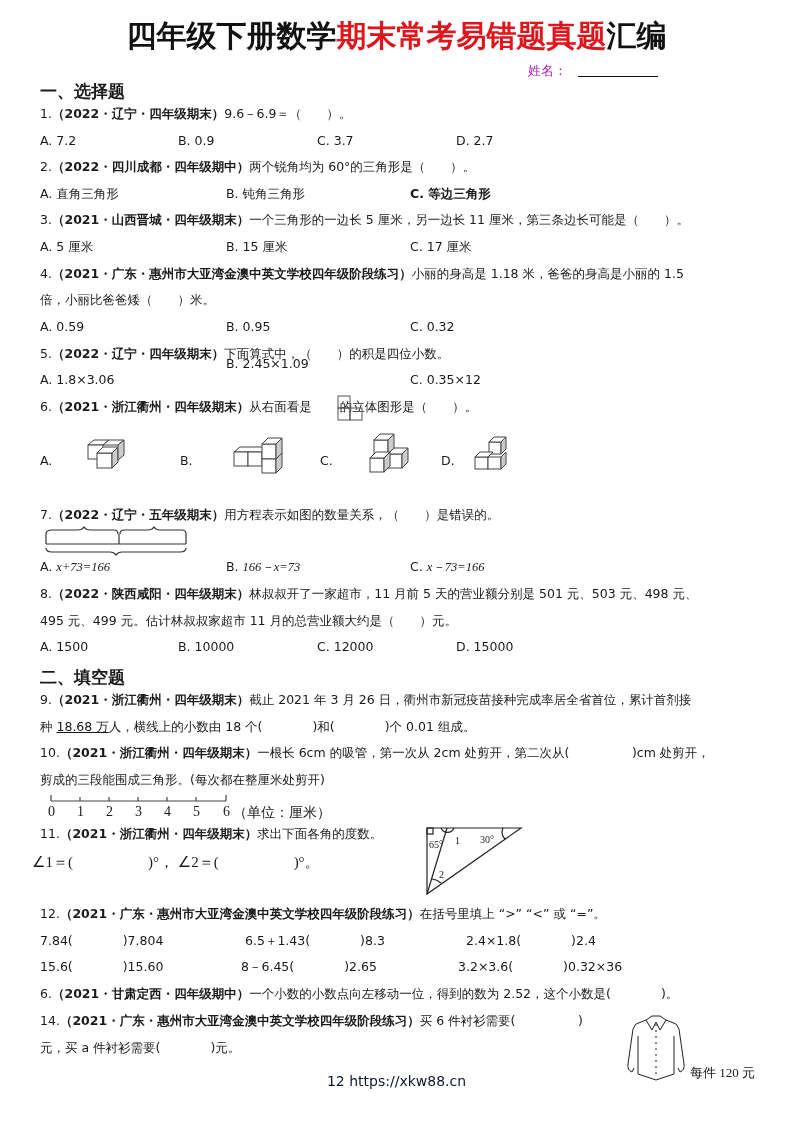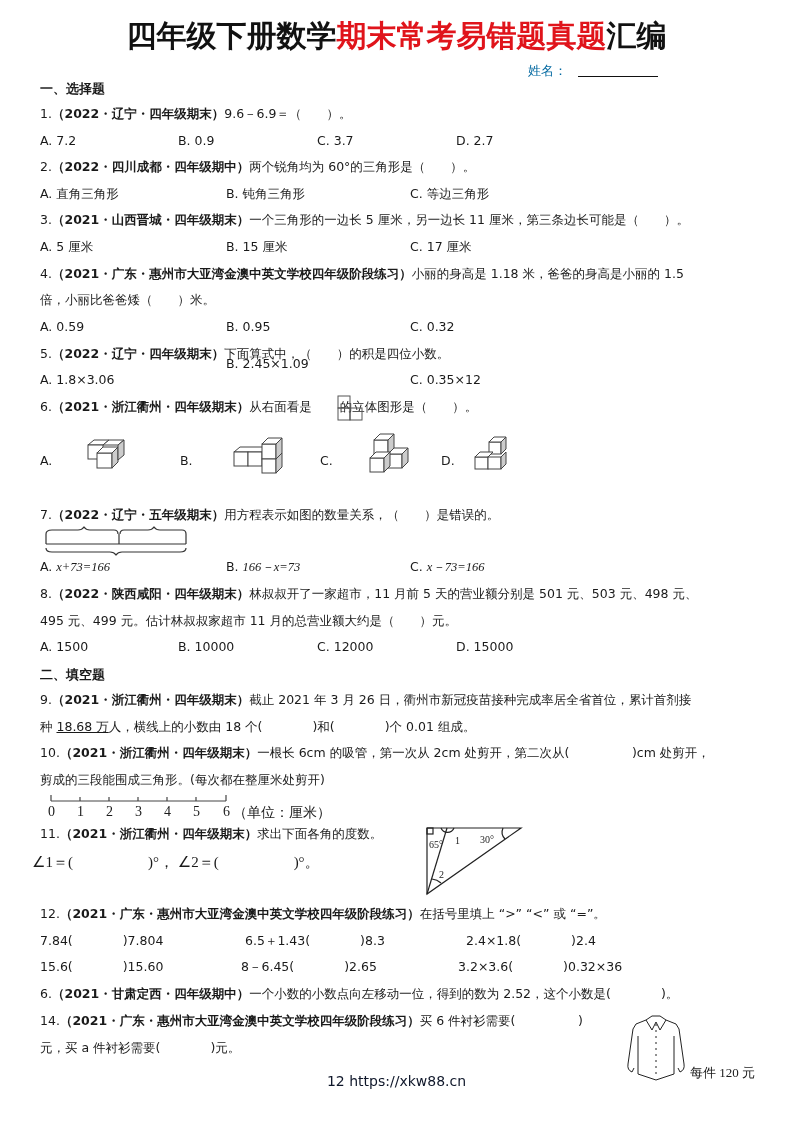--- a/index.html
+++ b/index.html
@@ -1,23 +1,23 @@
 <!DOCTYPE html>
 <html><head>
 <meta charset="utf-8">
 <style>
   html, body { margin:0; padding:0; background:#ffffff; }
   body { width:793px; height:1122px; position:relative; overflow:hidden;
          font-family:"DejaVu Sans","Liberation Sans",sans-serif; color:#1a1a1a; font-size:12.5px; }
   .abs { position:absolute; white-space:nowrap; }
   .title { left:0; width:793px; top:16px; text-align:center; font-size:30px; font-weight:bold; letter-spacing:0px; color:#111; }
   .title .red { color:#e0141b; }
-  .name-label { left:528px; top:62px; font-family:"DejaVu Serif","Liberation Serif",serif; font-size:13px; color:#0369a1; }
+  .name-label { left:528px; top:62px; font-family:"DejaVu Serif","Liberation Serif",serif; font-size:13px; color:#a21caf; }
   .name-line { left:578px; top:76px; width:80px; height:0; border-bottom:1px solid #111; }
-  .section { font-weight:bold; font-size:13px; }
+  .section { font-weight:bold; font-size:17px; }
   .q .src { font-weight:bold; }
   .opt { font-size:12.5px; }
   .serif { font-family:"Liberation Serif","DejaVu Serif",serif; font-style:italic; }
   .footer { left:0; width:793px; top:1073px; text-align:center; font-size:14px; color:#0f172a; }
   .underline { text-decoration:underline; }
   svg { position:absolute; }
 </style>
 </head>
 <body>
 
@@ -35,21 +35,21 @@
 <div class="abs opt" style="left:40px;top:133px;">A.  7.2</div>
 <div class="abs opt" style="left:178px;top:133px;">B.  0.9</div>
 <div class="abs opt" style="left:317px;top:133px;">C.  3.7</div>
 <div class="abs opt" style="left:456px;top:133px;">D.  2.7</div>
 
 <div class="abs q" style="left:40px;top:159px;">
   <span>2.</span><span class="src">（2022・四川成都・四年级期中）</span><span>两个锐角均为 60°的三角形是（　　）。</span>
 </div>
 <div class="abs opt" style="left:40px;top:186px;">A.  直角三角形</div>
 <div class="abs opt" style="left:226px;top:186px;">B.  钝角三角形</div>
-<div class="abs opt" style="left:410px;top:186px;">C.  等边三角形</div>
+<div class="abs opt" style="left:410px;top:186px;font-weight:bold;">C.  等边三角形</div>
 
 <div class="abs q" style="left:40px;top:212px;">
   <span>3.</span><span class="src">（2021・山西晋城・四年级期末）</span><span>一个三角形的一边长 5 厘米，另一边长 11 厘米，第三条边长可能是（　　）。</span>
 </div>
 <div class="abs opt" style="left:40px;top:239px;">A.  5 厘米</div>
 <div class="abs opt" style="left:226px;top:239px;">B.  15 厘米</div>
 <div class="abs opt" style="left:410px;top:239px;">C.  17 厘米</div>
 
 <div class="abs q" style="left:40px;top:266px;">
   <span>4.</span><span class="src">（2021・广东・惠州市大亚湾金澳中英文学校四年级阶段练习）</span><span>小丽的身高是 1.18 米，爸爸的身高是小丽的 1.5</span>

